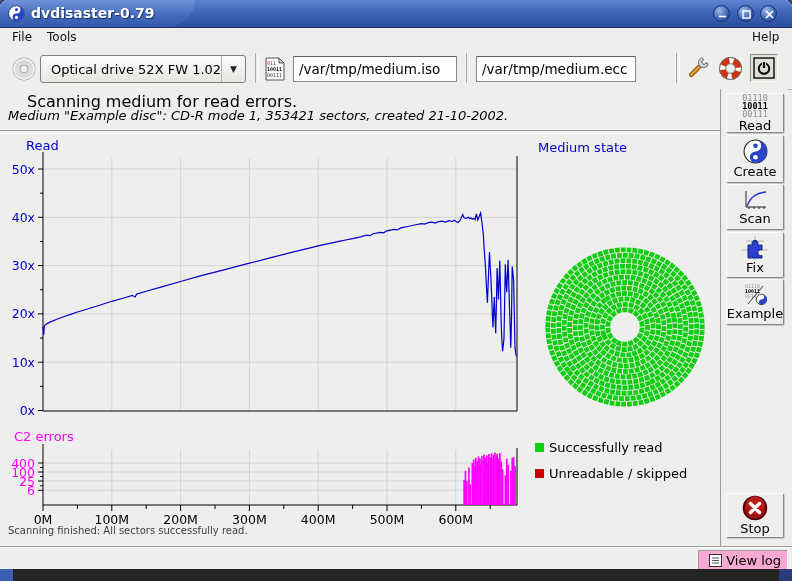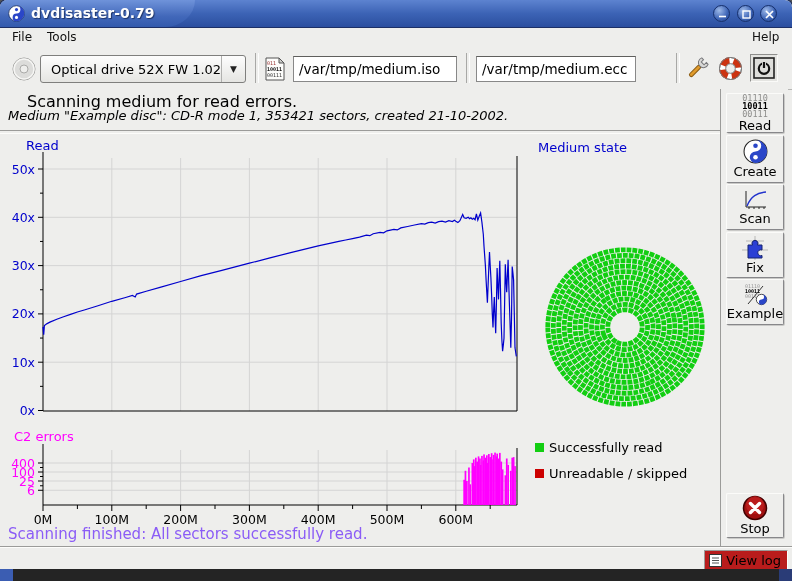--- a/index.html
+++ b/index.html
@@ -38,37 +38,37 @@
   .powerbtn{position:absolute;left:750px;top:7px;width:28px;height:28px;box-sizing:border-box;
             background:#e4e4e1;border:1px solid;border-color:#8e8e8c #fafaf8 #fafaf8 #8e8e8c;}
   
   .content{position:absolute;left:0;top:89px;width:724px;height:458px;background:#eeeeec;}
   .hline1{position:absolute;left:8px;top:3px;font-size:16px;color:#000;margin-left:19px;}
   .hline2{position:absolute;left:8px;top:19px;font-size:13px;font-style:italic;color:#000;}
   .hsep{position:absolute;left:0;top:41px;width:724px;height:2px;border-top:1px solid #9b9b99;border-bottom:1px solid #fcfcfa;}
   .chart-title{position:absolute;font-size:13px;}
   .legend-row{position:absolute;display:flex;align-items:center;font-size:13px;color:#000;}
   .swatch{width:9px;height:9px;margin-right:5px;}
-  .status-line{position:absolute;left:8px;top:436px;font-size:15px;color:#8b5cf6;}
+  .status-line{position:absolute;left:8px;top:436px;font-size:10px;color:#404040;}
   #charts-svg{position:absolute;left:0;top:0;}
   
   .sidebar{position:absolute;left:720px;top:89px;width:68px;height:458px;background:#eeeeec;
            border-left:1px solid #9b9b99;box-sizing:border-box;}
   .sbtn{position:absolute;left:5px;width:58px;box-sizing:border-box;background:#eeeeec;
         border:1px solid;border-color:#fbfbf9 #87878a #87878a #fbfbf9;border-radius:2px;
         display:flex;flex-direction:column;align-items:center;justify-content:center;
         font-size:13px;color:#000;box-shadow:1px 1px 0 #c9c9c7;}
   .binrows{font-family:"DejaVu Sans Mono","Liberation Mono",monospace;font-size:8.5px;line-height:8px;text-align:center;}
   .binrows .dim{color:#8d8d8b;}
   .binrows .strong{color:#000;font-weight:bold;}
   
   .footer{position:absolute;left:0;top:547px;width:792px;height:22px;background:#eeeeec;
           border-top:1px solid #fdfdfb;box-shadow:0 -1px 0 #9b9b99;}
-  .viewlog{position:absolute;right:4px;top:2px;height:19px;padding:0 6px 0 3px;display:flex;align-items:center;
-           border:1px solid;border-color:#9b9b99 #fdfdfb #fdfdfb #9b9b99;font-size:13px;color:#000;background:#b91c1c;}
+  .viewlog{position:absolute;right:4px;top:2px;height:19px;padding:0 6px 0 9px;display:flex;align-items:center;
+           border:1px solid;border-color:#9b9b99 #fdfdfb #fdfdfb #9b9b99;font-size:13px;color:#000;background:#f9a8d4;}
   .bottom-border{position:absolute;left:0;top:569px;width:792px;height:12px;background:#242424;}
   .corner{position:absolute;top:0;width:13px;height:12px;}
   .corner.l{left:0;background:#3b5db2;}
   .corner.r{right:0;background:#2a3c77;}
 </style>
 </head>
 <body>
 
 <div class="window">
 

